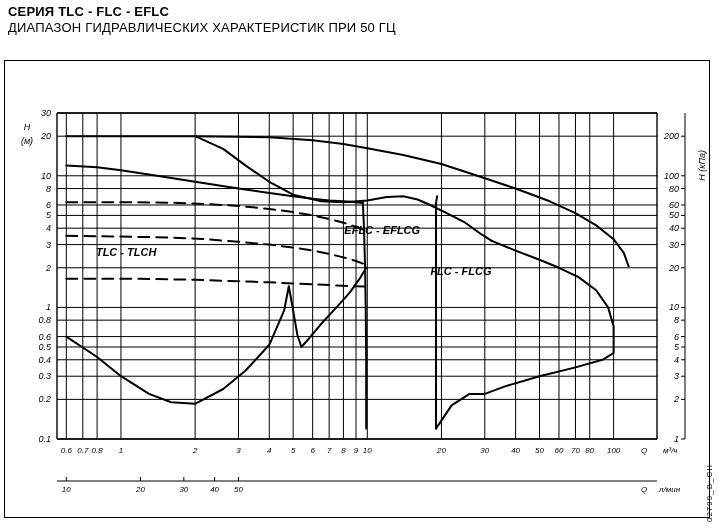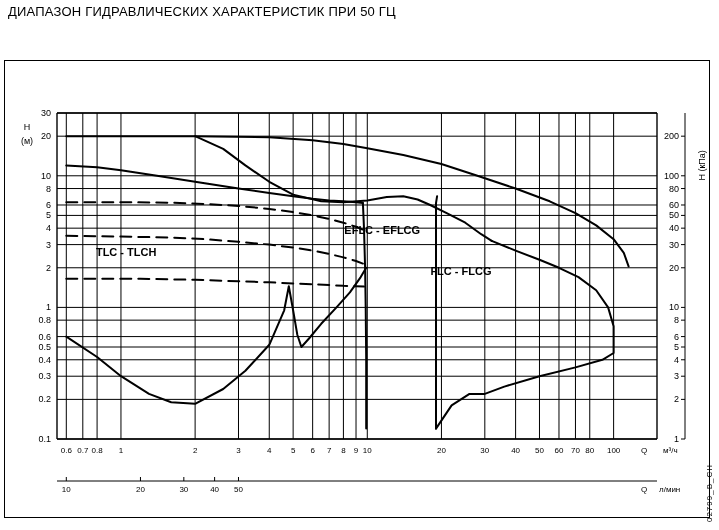--- a/index.html
+++ b/index.html
@@ -40,20 +40,21 @@
   }
   .chart-frame {
     position: absolute;
     left: 4px;
     top: 60px;
     width: 706px;
     height: 458px;
     border: 1px solid #000000;
     box-sizing: border-box;
     background: #ffffff;
+    font-style: italic;
   }
   svg.plot {
     position: absolute;
     left: 0;
     top: 0;
   }
   .lbl {
     font-family: "Liberation Sans", sans-serif;
     font-size: 9px;
     fill: #000000;
@@ -79,20 +80,21 @@
     transform: rotate(180deg);
     color: #000000;
   }
 </style>
 </head>
 <body>
 
 <div id="root">
 
   <div class="title-block">
+    <div class="title-line1">СЕРИЯ TLC - FLC - EFLC</div>
     <div class="title-line2">ДИАПАЗОН ГИДРАВЛИЧЕСКИХ ХАРАКТЕРИСТИК ПРИ 50 ГЦ</div>
   </div>
 
   <div class="chart-frame">
     <svg class="plot" id="plot-svg" width="706" height="458">
         <line x1="61.30856451616948" y1="52" x2="61.30856451616948" y2="378" stroke="#000" stroke-width="1"></line>
         <line x1="77.7997590935687" y1="52" x2="77.7997590935687" y2="378" stroke="#000" stroke-width="1"></line>
         <line x1="92.08508161326024" y1="52" x2="92.08508161326024" y2="378" stroke="#000" stroke-width="1"></line>
         <line x1="115.95720288796502" y1="52" x2="115.95720288796502" y2="378" stroke="#000" stroke-width="1"></line>
         <line x1="190.11078455363878" y1="52" x2="190.11078455363878" y2="378" stroke="#000" stroke-width="1"></line>

